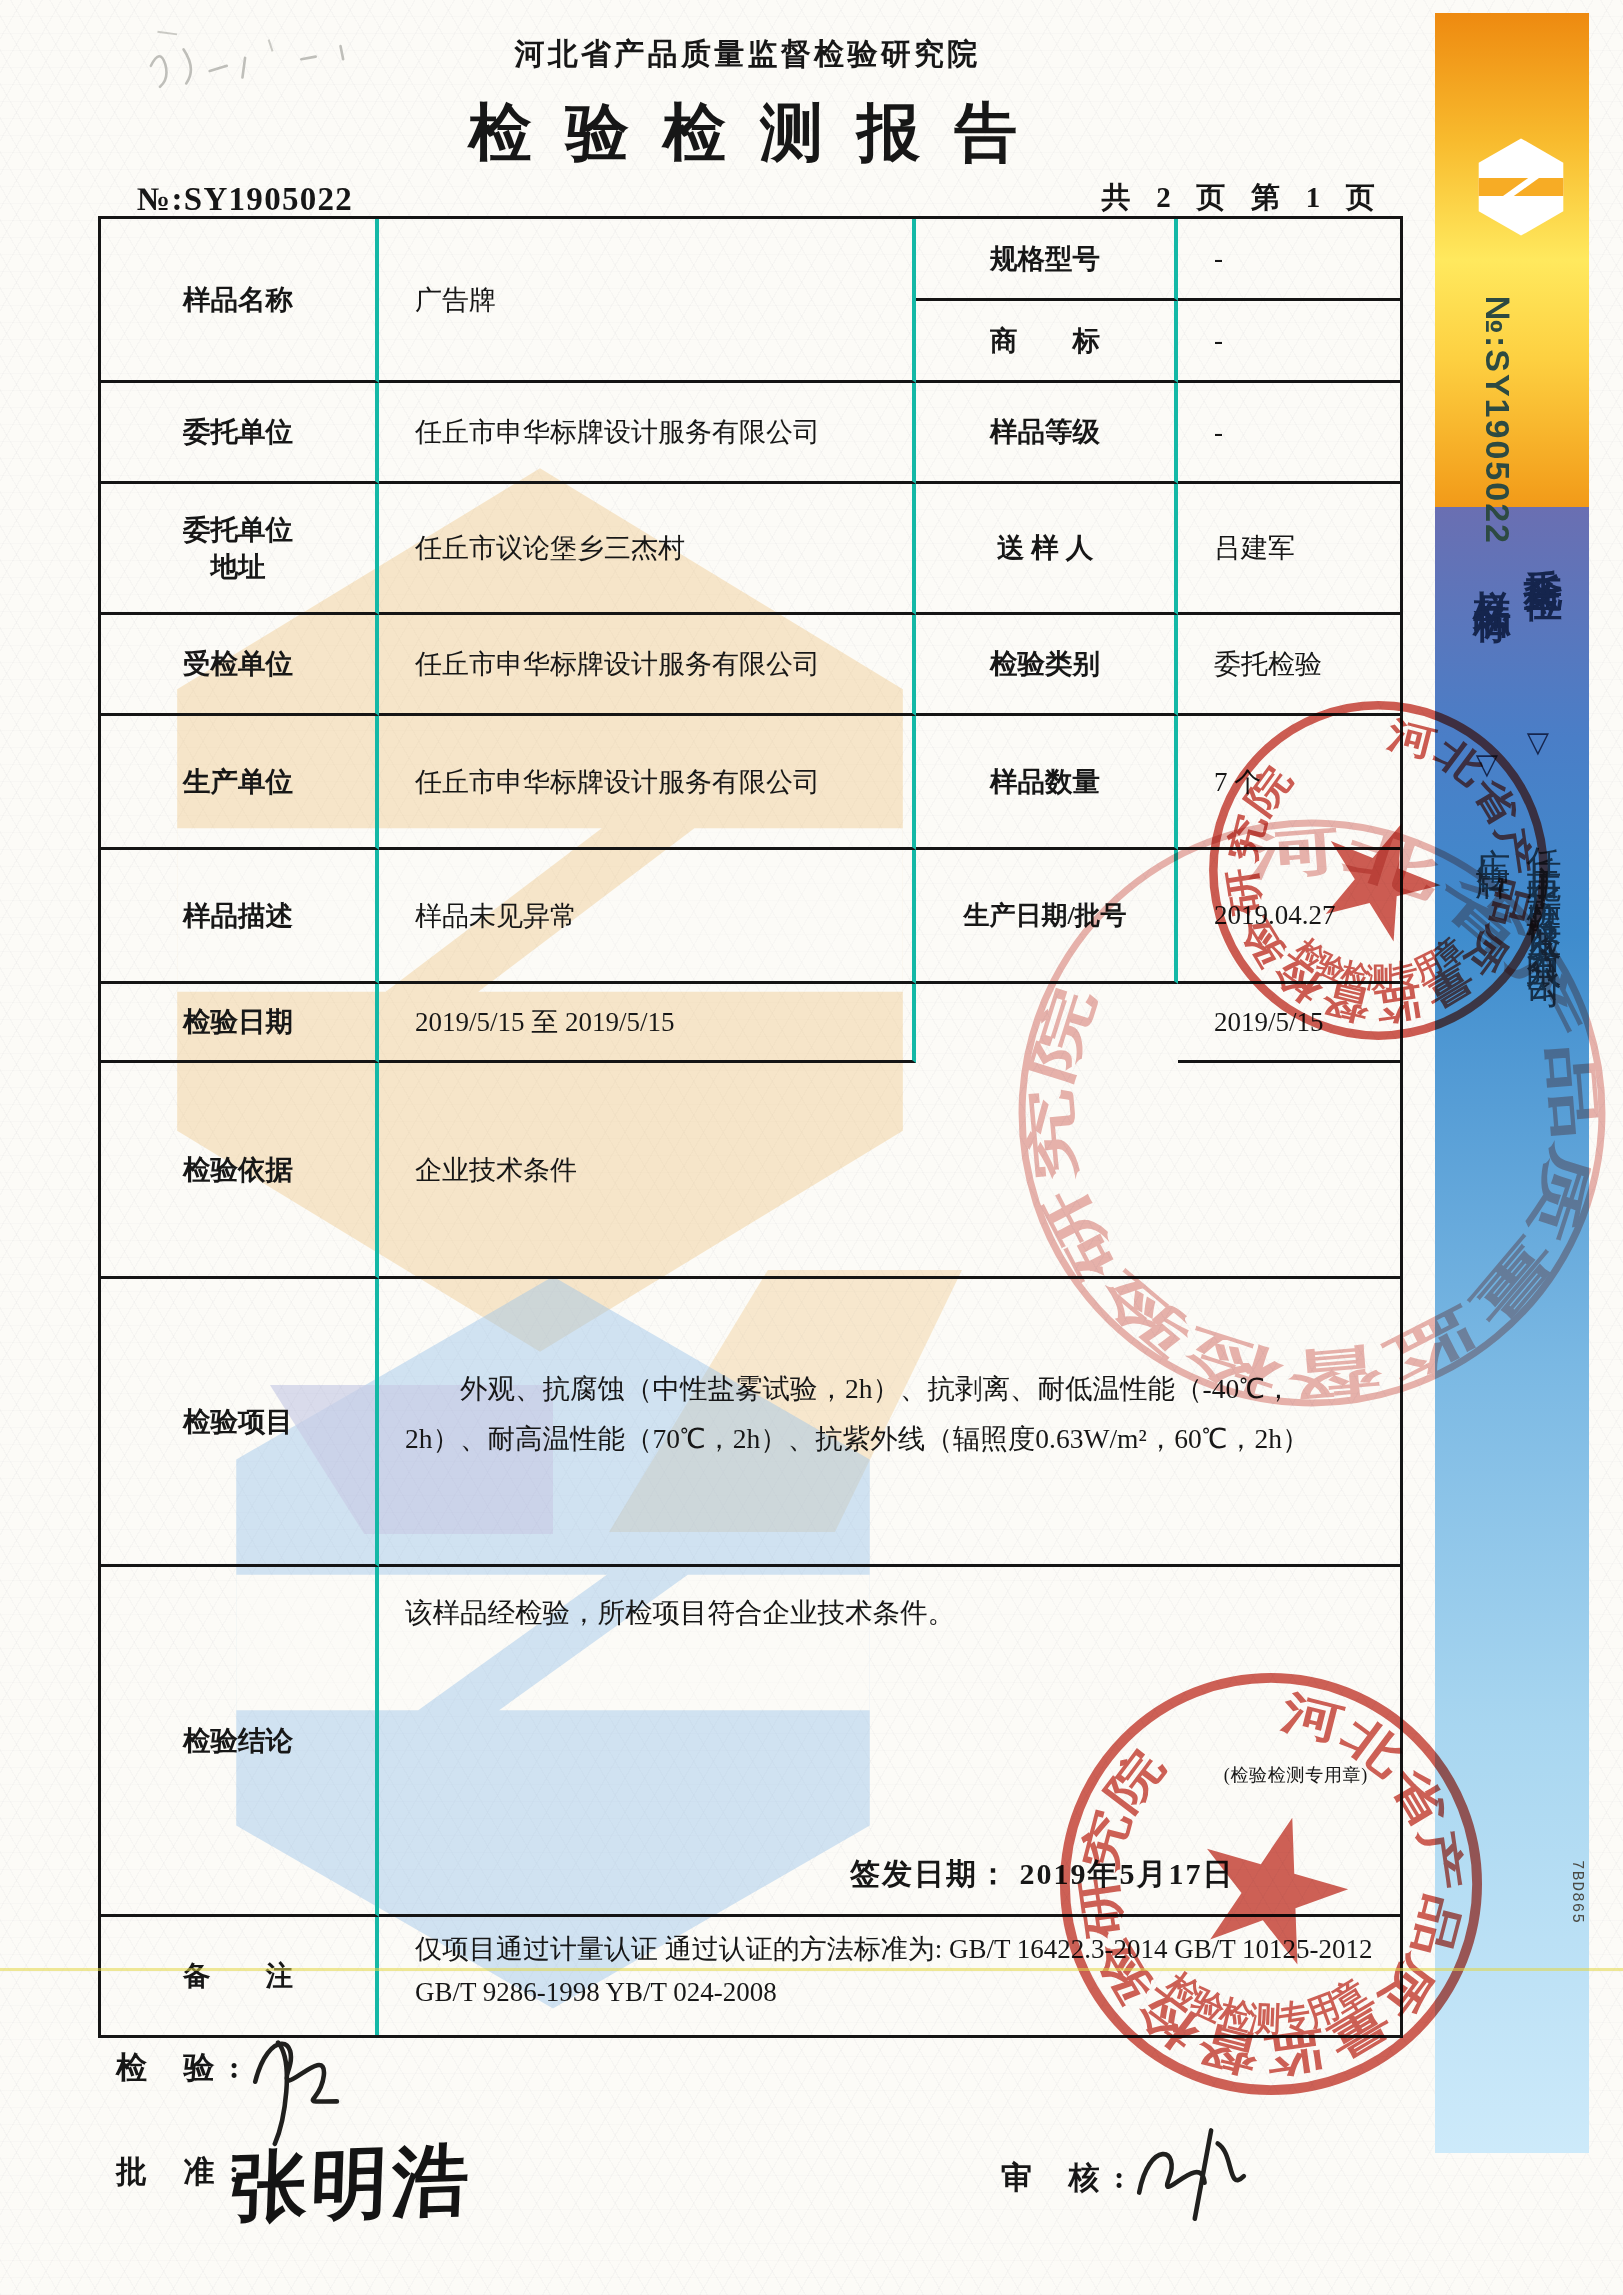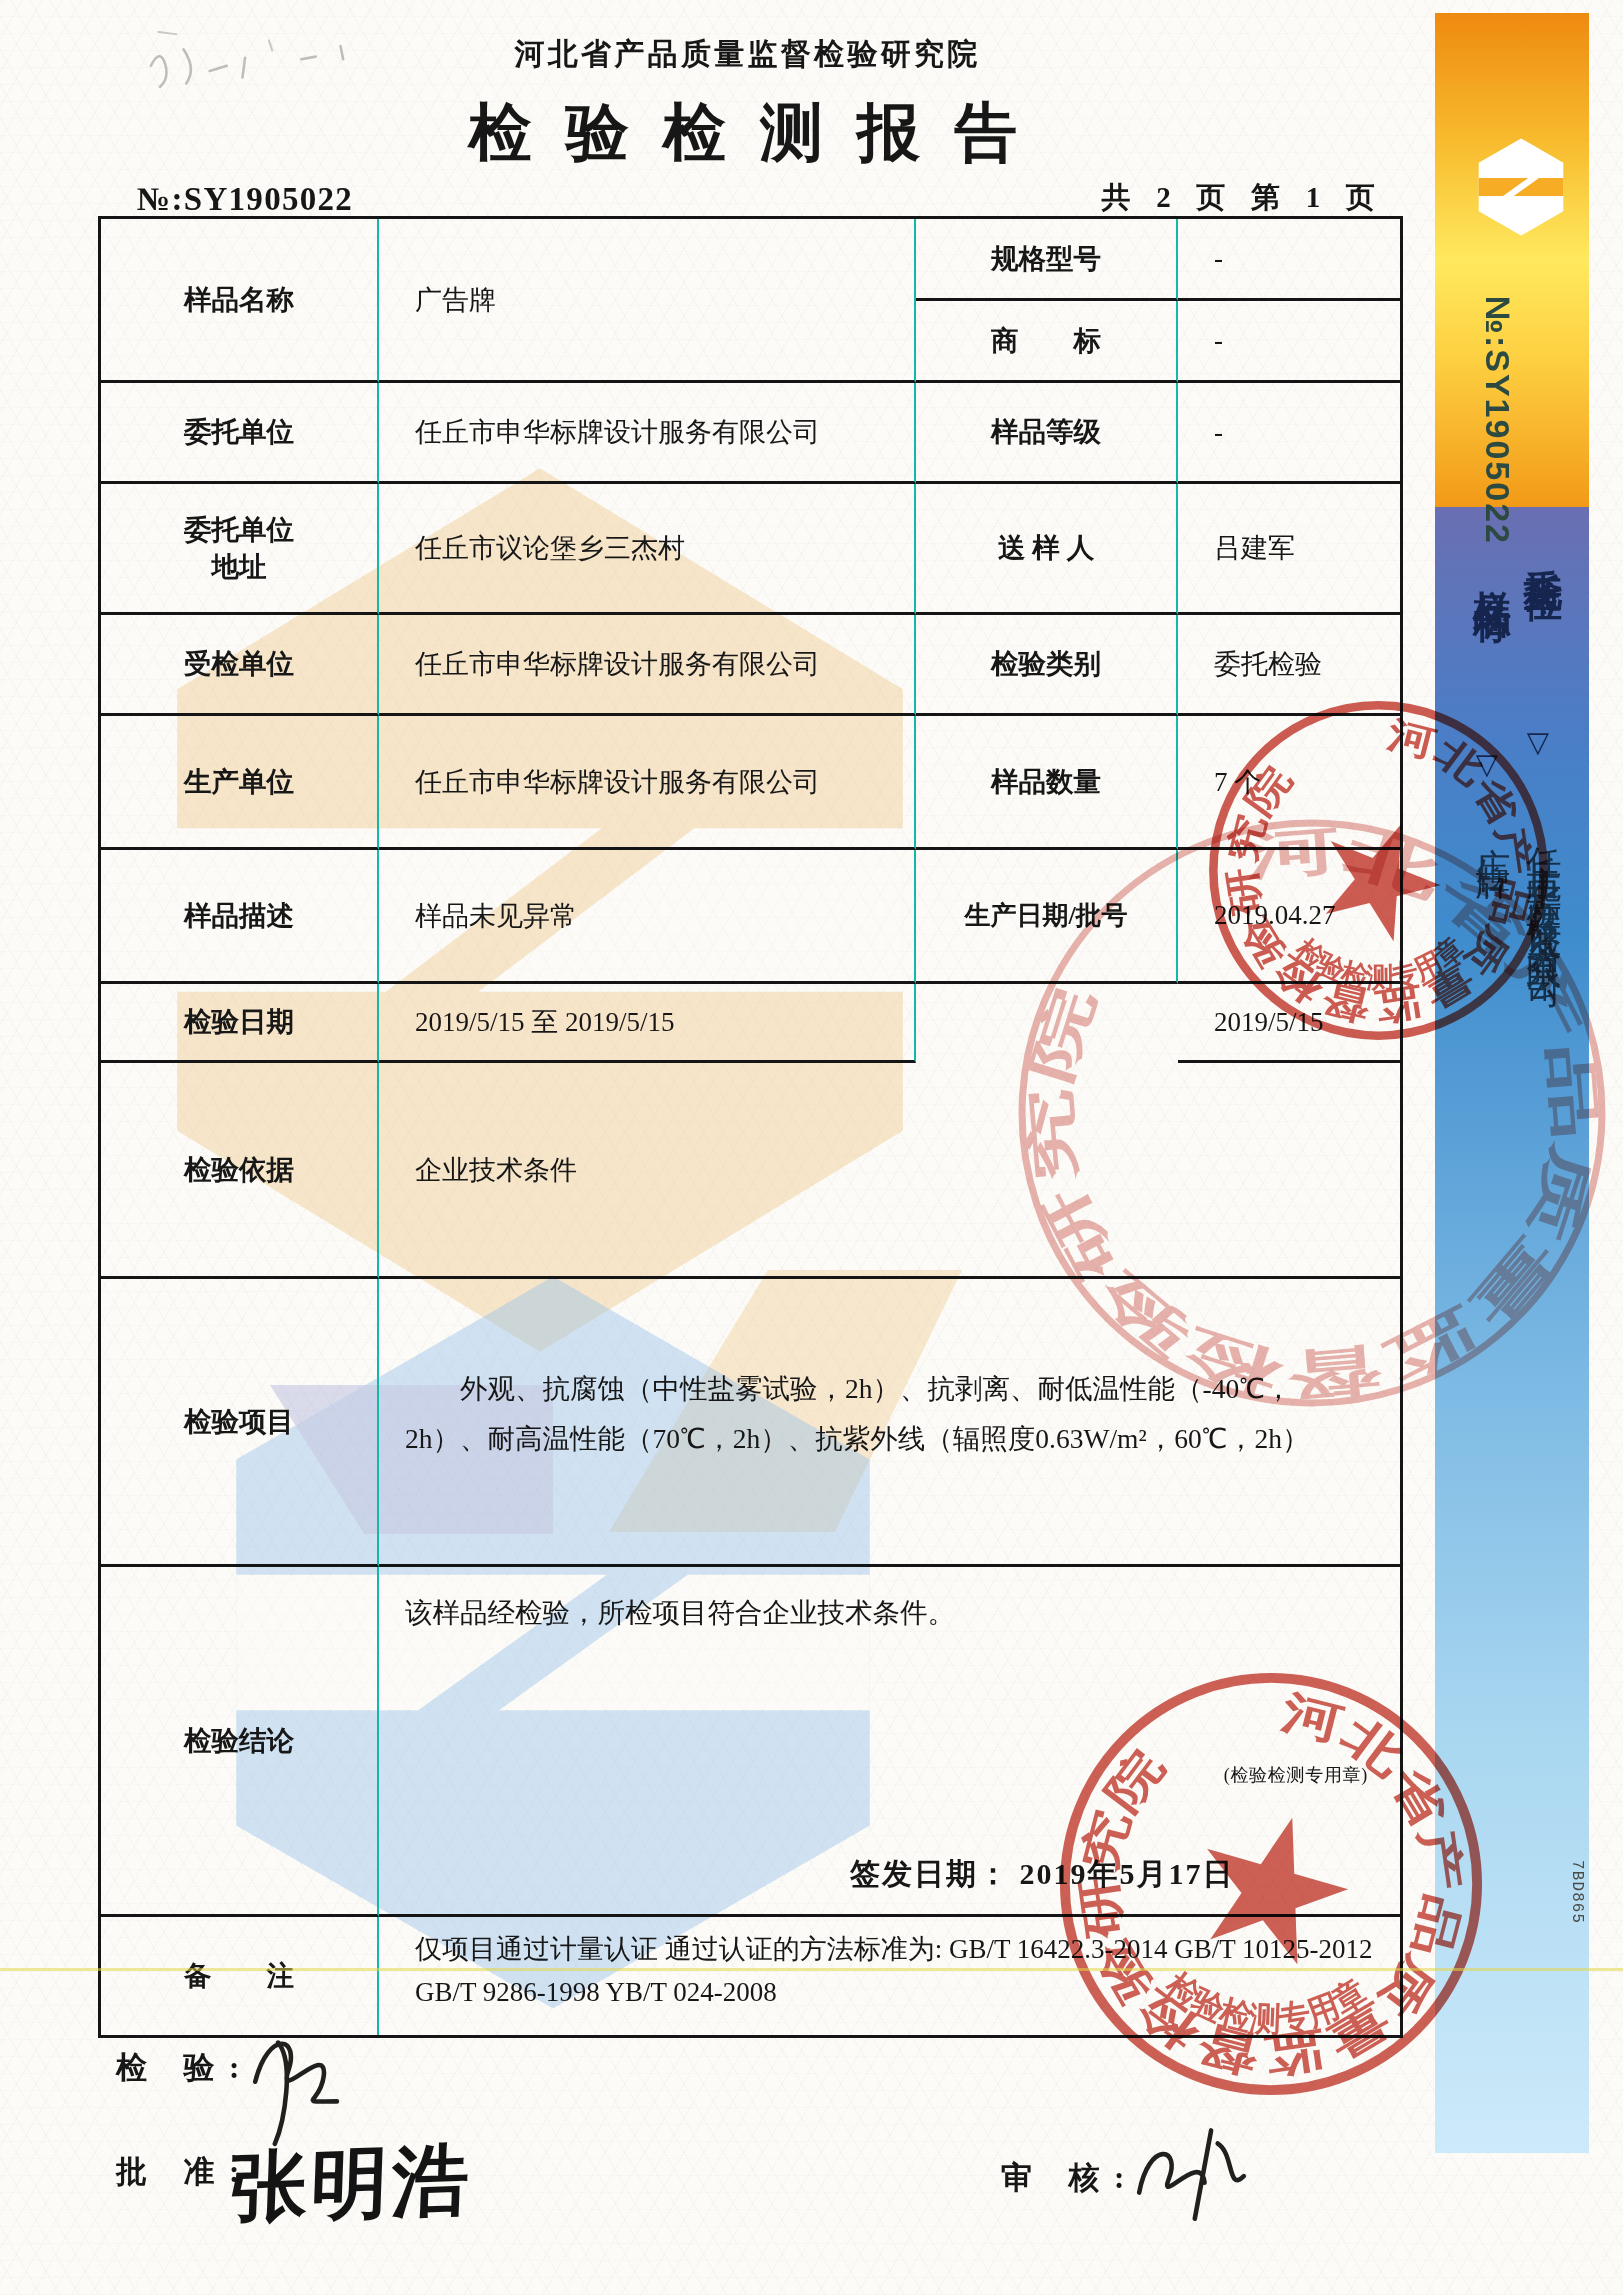--- a/index.html
+++ b/index.html
@@ -18,21 +18,21 @@
     font-size:63px;font-weight:bold;letter-spacing:9.2px;z-index:3;}
   .meta-row{position:absolute;left:98px;top:178px;width:1299px;display:flex;
     justify-content:space-between;align-items:flex-end;z-index:3;}
   .report-no{font-size:33px;font-weight:bold;letter-spacing:1.3px;padding-left:39px;}
   .page-ind{font-size:29px;font-weight:bold;letter-spacing:9.2px;padding-right:13px;}
   
   .rt{position:absolute;left:98px;top:216px;width:1299px;z-index:2;
     display:grid;border:3.3px solid #151515;
     grid-template-columns:278px 537px 262px 223px;
     grid-template-rows:82px 82px 101px 131px 101px 134px 134px 79px 216px 288px 350px 118px;}
-  .cell{border-right:2px solid #14b8a6;border-bottom:3.3px solid #151515;
+  .cell{border-right:4px solid #14b8a6;border-bottom:3.3px solid #151515;
     display:flex;align-items:center;justify-content:center;box-sizing:border-box;}
   .lab{font-weight:bold;font-size:27.5px;text-align:center;line-height:1.35;white-space:pre-line;}
   .val{justify-content:flex-start;padding:0 18.3px 0 36px;font-size:27px;white-space:pre-line;}
   .er{border-right:none;} .eb{border-bottom:none;}
   .items-cell{display:flex;align-items:center;padding:0 46px 16px 26px;}
   .items-text{font-size:27.5px;line-height:1.8;text-indent:55px;}
   .concl{position:relative;display:block;padding:27.5px 26px 0 26px;font-size:27.5px;}
   .stamp-note{position:absolute;right:33px;top:196px;font-size:18px;letter-spacing:0.7px;}
   .issue-date{position:absolute;left:471px;top:287px;font-size:30px;font-weight:700;letter-spacing:2px;}
   .remarks-cell{align-items:flex-start;padding-top:10.5px;}

